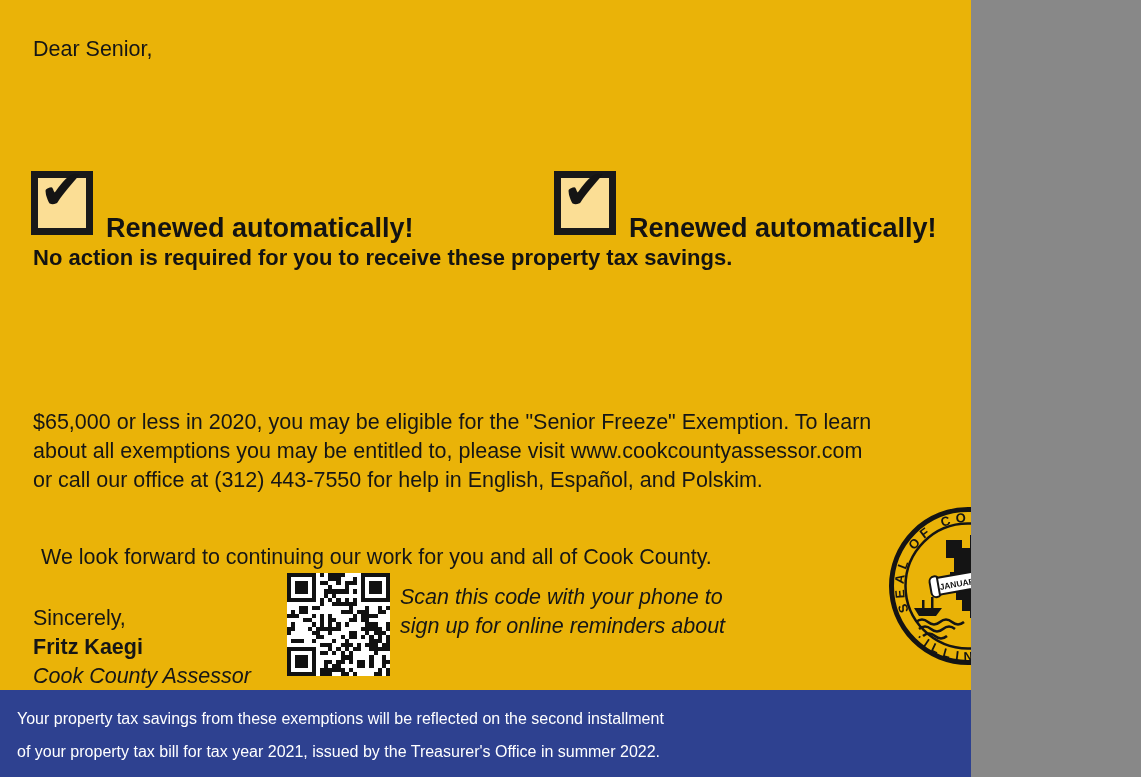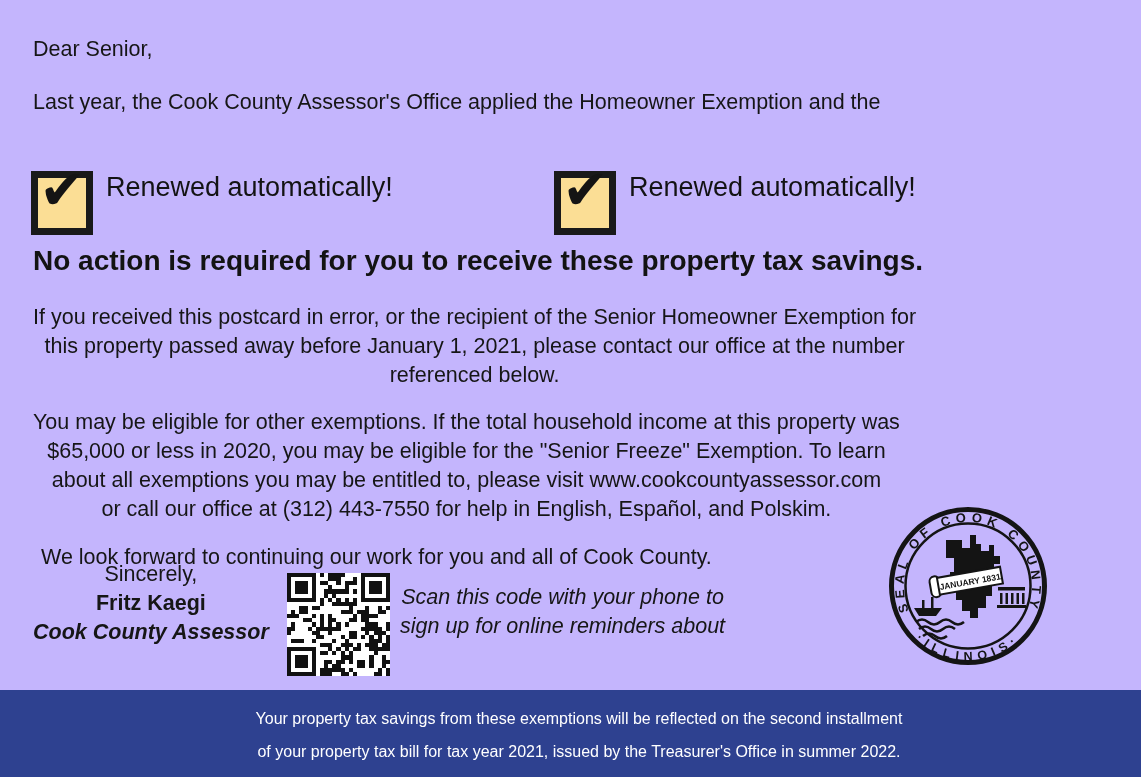--- a/index.html
+++ b/index.html
@@ -1,59 +1,57 @@
 <!DOCTYPE html>
 <html><head>
 <meta charset="utf-8">
 <style>
   html,body{margin:0;padding:0;background:#888;}
   .stage{
-    position:relative;width:1141px;height:777px;overflow:hidden;
-    background:#c4b5fd;
+    position:relative;width:971px;height:777px;overflow:hidden;
+    background:#eab308;
     font-family:"Liberation Sans", sans-serif;
     color:#161616;
-    text-align:center;
   }
   .abs{position:absolute;}
   .body-text{font-size:21.5px;line-height:29px;color:#161616;}
   .line{white-space:nowrap;}
   .greeting{font-size:21.5px;}
   .exemption{display:flex;align-items:flex-start;}
   .checkbox{
     width:48px;height:50px;border:7px solid #191919;background:#FBDE95;
     position:relative;flex:0 0 auto;
   }
   .checkmark{
     position:absolute;left:1px;top:-16px;
     font-family:"DejaVu Sans", sans-serif;
     font-size:56px;font-weight:bold;color:#141414;line-height:1;
   }
   .ex-text{margin-left:13px;}
   .ex-title{font-size:27px;font-weight:bold;color:#3A56A6;line-height:32px;white-space:nowrap;}
-  .ex-status{font-size:27px;font-weight:normal;color:#131313;line-height:32px;white-space:nowrap;}
-  .no-action{font-size:28px;font-weight:bold;color:#131313;white-space:nowrap;}
+  .ex-status{font-size:27px;font-weight:bold;color:#131313;line-height:32px;white-space:nowrap;margin-top:41px;}
+  .no-action{font-size:22px;font-weight:bold;color:#131313;white-space:nowrap;}
   .sig-name{font-weight:bold;}
-  .sig-title{font-style:italic;font-weight:bold;}
+  .sig-title{font-style:italic;}
   .qr-wrap{width:103px;height:103px;background:#ffffff;}
   .footer-bar{
     left:0;top:690px;width:1141px;height:87px;background:#2E4190;
     color:#ffffff;box-sizing:border-box;padding:12px 0 0 17px;
   }
   .footer-bar .line{font-size:16px;line-height:33px;color:#fff;}
   svg text{font-family:"Liberation Sans", sans-serif;}
 </style>
 </head>
 <body>
 
 <div class="stage">
 
   <div class="abs greeting" style="left:33px;top:37px;">Dear Senior,</div>
 
   <div class="abs body-text" style="left:33px;top:88px;">
-    <div class="line">Last year, the Cook County Assessor's Office applied the Homeowner Exemption and the</div>
   </div>
 
   <div class="abs exemption" style="left:31px;top:171px;">
     <div class="checkbox">
       <span class="checkmark">✔</span>
     </div>
     <div class="ex-text">
       <div class="ex-status">Renewed automatically!</div>
     </div>
   </div>
@@ -62,38 +60,32 @@
     <div class="checkbox">
       <span class="checkmark">✔</span>
     </div>
     <div class="ex-text">
       <div class="ex-status">Renewed automatically!</div>
     </div>
   </div>
 
   <div class="abs no-action" style="left:33px;top:245px;">No action is required for you to receive these property tax savings.</div>
 
-  <div class="abs body-text" style="left:33px;top:303px;">
-    <div class="line">If you received this postcard in error, or the recipient of the Senior Homeowner Exemption for</div>
-    <div class="line">this property passed away before January 1, 2021, please contact our office at the number</div>
-    <div class="line">referenced below.</div>
-  </div>
 
   <div class="abs body-text" style="left:33px;top:408px;">
-    <div class="line">You may be eligible for other exemptions. If the total household income at this property was</div>
     <div class="line">$65,000 or less in 2020, you may be eligible for the "Senior Freeze" Exemption. To learn</div>
     <div class="line">about all exemptions you may be entitled to, please visit www.cookcountyassessor.com</div>
     <div class="line">or call our office at (312) 443-7550 for help in English, Español, and Polskim.</div>
   </div>
 
   <div class="abs body-text" style="left:41px;top:543px;">
     <div class="line">We look forward to continuing our work for you and all of Cook County.</div>
   </div>
 
-  <div class="abs body-text" style="left:33px;top:560px;">
+  <div class="abs body-text" style="left:33px;top:604px;">
     <div class="line">Sincerely,</div>
     <div class="line sig-name">Fritz Kaegi</div>
     <div class="line sig-title">Cook County Assessor</div>
   </div>
 
   <div class="abs qr-wrap" style="left:287px;top:573px;">
     <svg id="qr-svg" width="103" height="103" viewBox="0 0 103 103" shape-rendering="crispEdges" fill="#111">
         <rect x="0.00" y="0.00" width="4.17" height="4.17"></rect>
         <rect x="4.12" y="0.00" width="4.17" height="4.17"></rect>
         <rect x="8.24" y="0.00" width="4.17" height="4.17"></rect>

